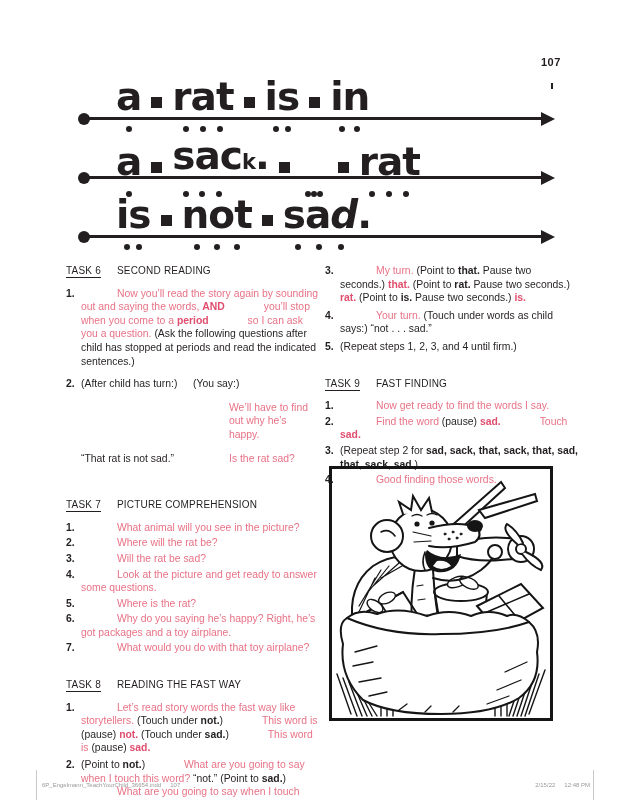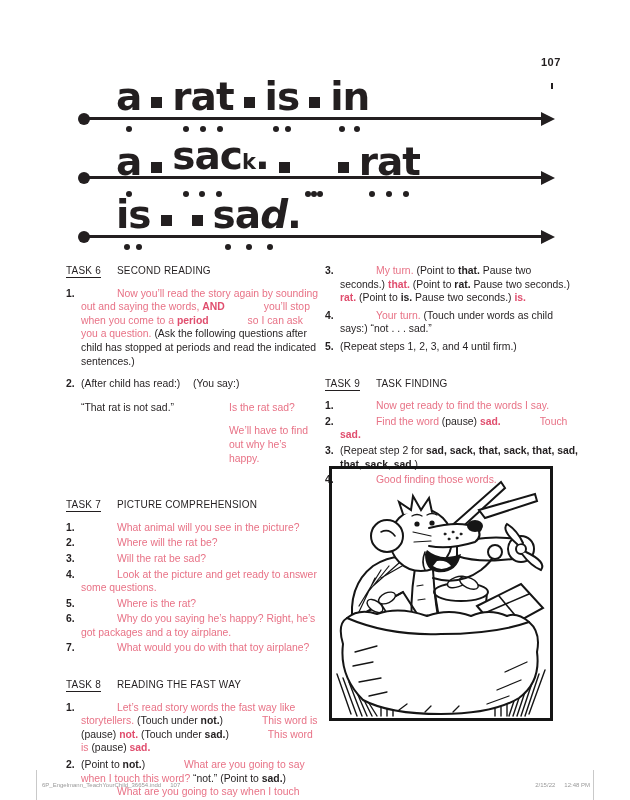--- a/index.html
+++ b/index.html
@@ -151,20 +151,28 @@
         </div>
         <div class="story-words">
           <div class="word">
             <div class="wtext"><span>is</span></div>
             <div class="wdots">
               <div class="dot"></div>
               <div class="dot"></div>
             </div>
           </div>
           <div class="wsep"></div>
+          <div class="word">
+            <div class="wtext"><span>not</span></div>
+            <div class="wdots">
+              <div class="dot"></div>
+              <div class="dot"></div>
+              <div class="dot"></div>
+            </div>
+          </div>
           <div class="wsep"></div>
           <div class="word">
             <div class="wtext"><span>sa</span><span class="lt-ital">d</span><span>.</span></div>
             <div class="wdots" style="padding-right: 20px;">
               <div class="dot"></div>
               <div class="dot"></div>
               <div class="dot"></div>
             </div>
           </div>
         </div>
@@ -175,31 +183,31 @@
       <div class="task task-6">
         <div class="t-head"><span class="t-num">TASK 6</span><span class="t-title">SECOND READING</span></div>
         <div class="t-item">
           <span class="t-n">1.</span>
           <div class="t-body"><span class="seg-p">Now you’ll read the story again by sounding out and saying the words, </span><span class="seg-pb">AND</span><span class="seg-p"> you’ll stop when you come to a </span><span class="seg-pb">period</span><span class="seg-p"> so I can ask you a question. </span><span class="seg-k">(Ask the following questions after child has stopped at periods and read the indicated sentences.)</span></div>
         </div>
         <div class="t-item">
           <span class="t-n">2.</span>
           <div class="t-body">
             <div class="t-row">
-              <div class="t-cl seg-k">(After child has read:)</div>
+              <div class="t-cl seg-k">(After child has turn:)</div>
               <div class="t-cr seg-k">(You say:)</div>
+            </div>
+            <div class="t-row">
+              <div class="t-cl seg-k"></div>
+              <div class="t-cr seg-p">We’ll have to find out why he’s happy.</div>
             </div>
             <div class="t-row">
               <div class="t-cl seg-k">“That rat is not sad.”</div>
               <div class="t-cr seg-p">Is the rat sad?</div>
             </div>
-            <div class="t-row">
-              <div class="t-cl seg-k"></div>
-              <div class="t-cr seg-p">We’ll have to find out why he’s happy.</div>
-            </div>
           </div>
         </div>
       </div>
       <div class="task task-7">
         <div class="t-head"><span class="t-num">TASK 7</span><span class="t-title">PICTURE COMPREHENSION</span></div>
         <div class="t-item">
           <span class="t-n">1.</span>
           <div class="t-body"><span class="seg-p">What animal will you see in the picture?</span></div>
         </div>
         <div class="t-item">
@@ -248,21 +256,21 @@
         <div class="t-item">
           <span class="t-n">4.</span>
           <div class="t-body"><span class="seg-p">Your turn. </span><span class="seg-k">(Touch under words as child says:) “not . . . sad.”</span></div>
         </div>
         <div class="t-item">
           <span class="t-n">5.</span>
           <div class="t-body"><span class="seg-k">(Repeat steps 1, 2, 3, and 4 until firm.)</span></div>
         </div>
       </div>
       <div class="task task-9">
-        <div class="t-head"><span class="t-num">TASK 9</span><span class="t-title">TASK FINDING</span></div>
+        <div class="t-head"><span class="t-num">TASK 9</span><span class="t-title">FAST FINDING</span></div>
         <div class="t-item">
           <span class="t-n">1.</span>
           <div class="t-body"><span class="seg-p">Now get ready to find the words I say.</span></div>
         </div>
         <div class="t-item">
           <span class="t-n">2.</span>
           <div class="t-body"><span class="seg-p">Find the word </span><span class="seg-k">(pause) </span><span class="seg-pb">sad. </span><span class="seg-p">Touch </span><span class="seg-pb">sad.</span></div>
         </div>
         <div class="t-item">
           <span class="t-n">3.</span>

